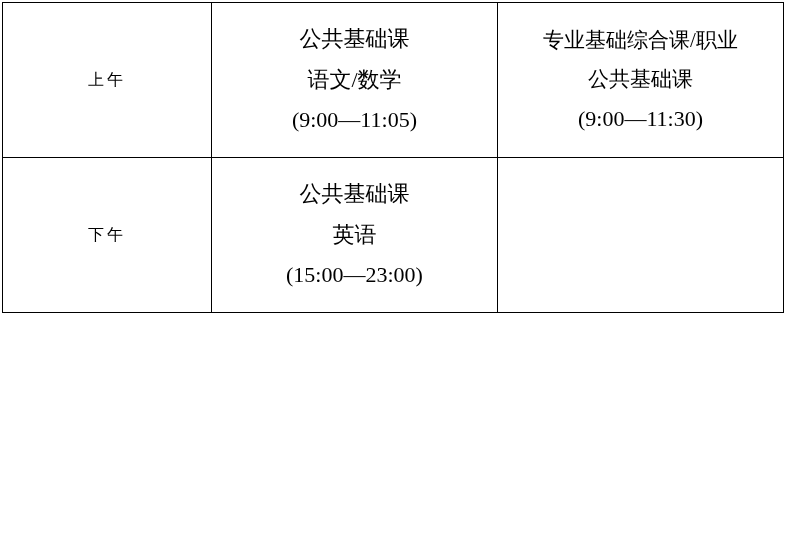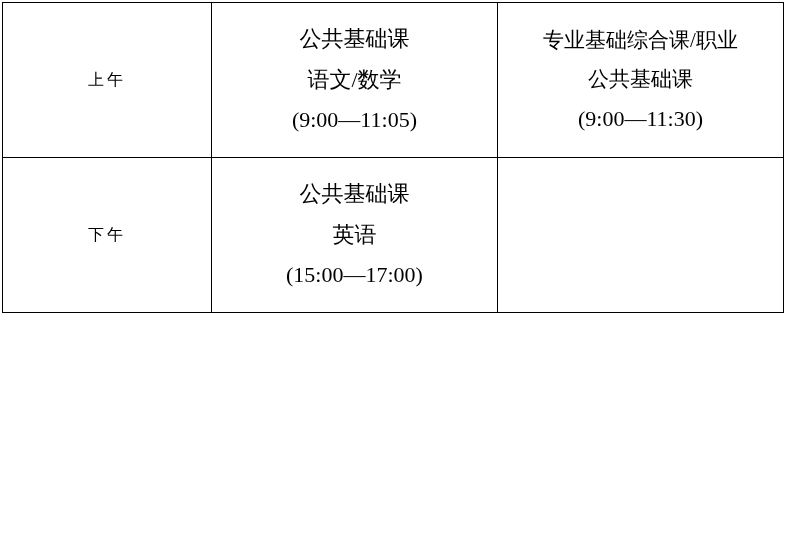--- a/index.html
+++ b/index.html
@@ -131,21 +131,21 @@
           </span>
         </td>
       </tr>
 
       <tr class="session">
         <td class="col-label session-label">下午</td>
         <td class="col-day">
           <span class="cell-lines">
             <span class="l1">公共基础课</span>
             <span class="l2">英语</span>
-            <span class="l3">(15:00—17:00)</span>
+            <span class="l3">(15:00—23:00)</span>
           </span>
         </td>
         <td class="col-day">
           <span class="cell-lines">
             <span class="l1"></span>
             <span class="l2"></span>
             <span class="l3"></span>
           </span>
         </td>
       </tr>

